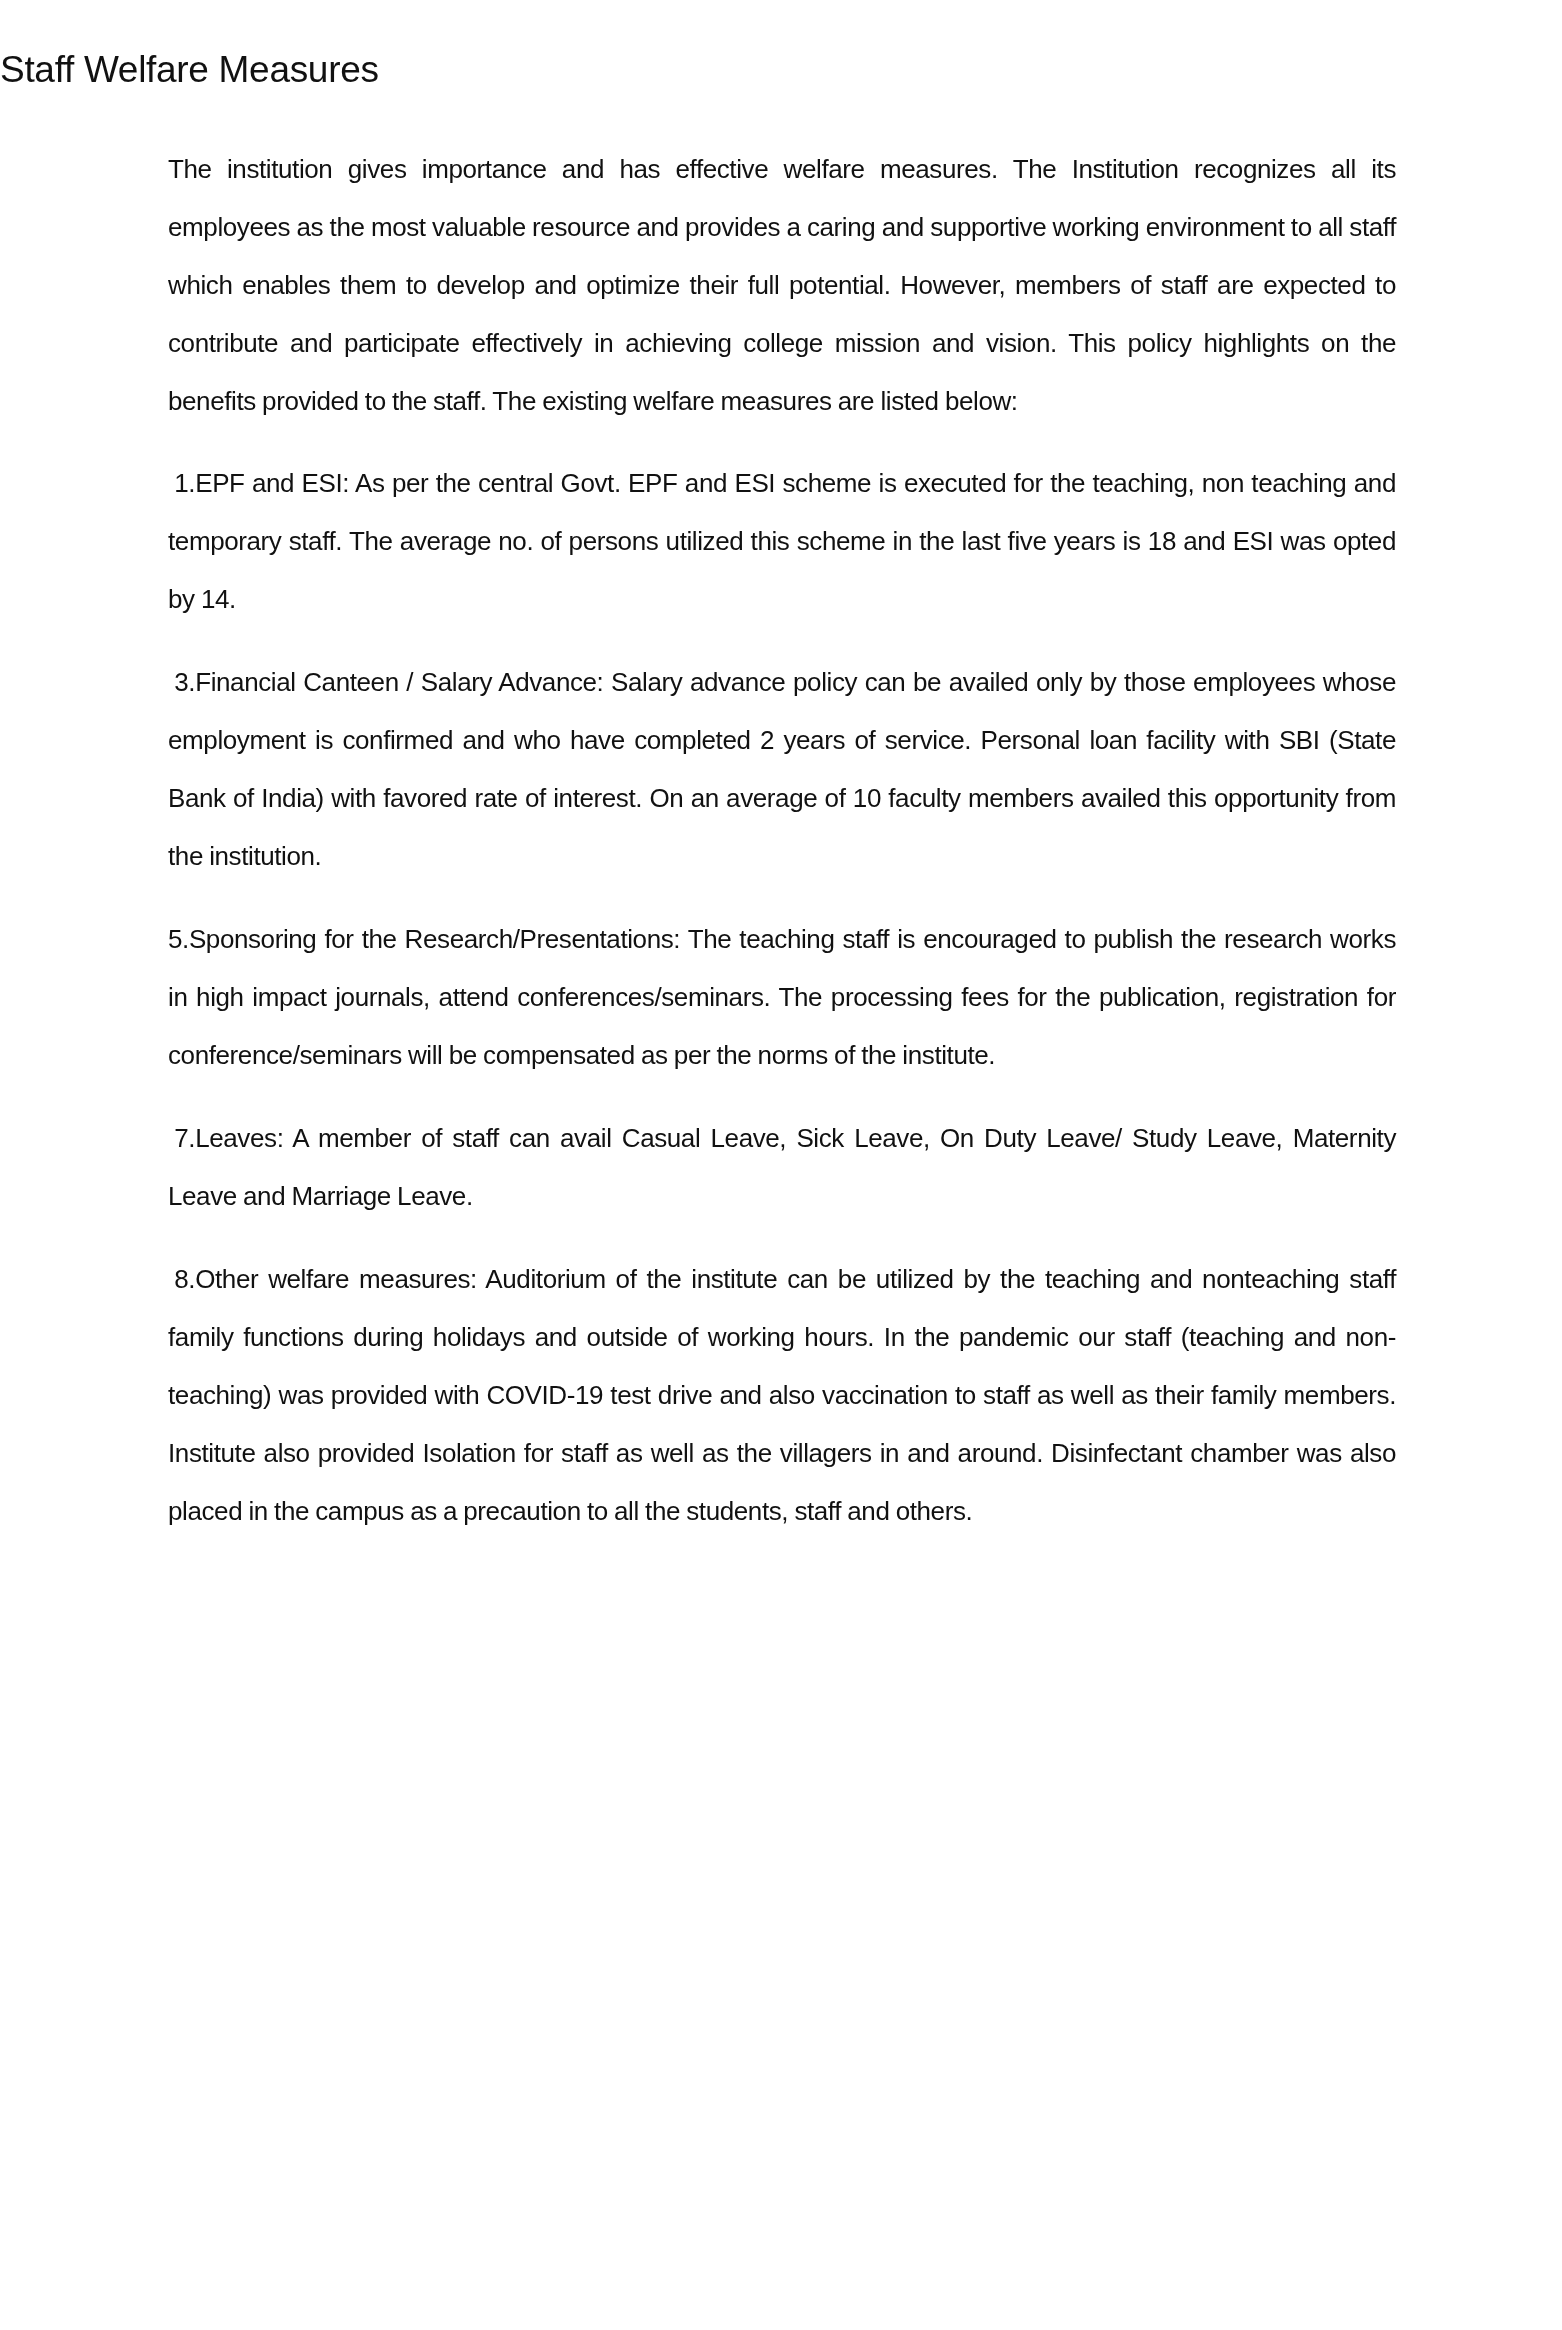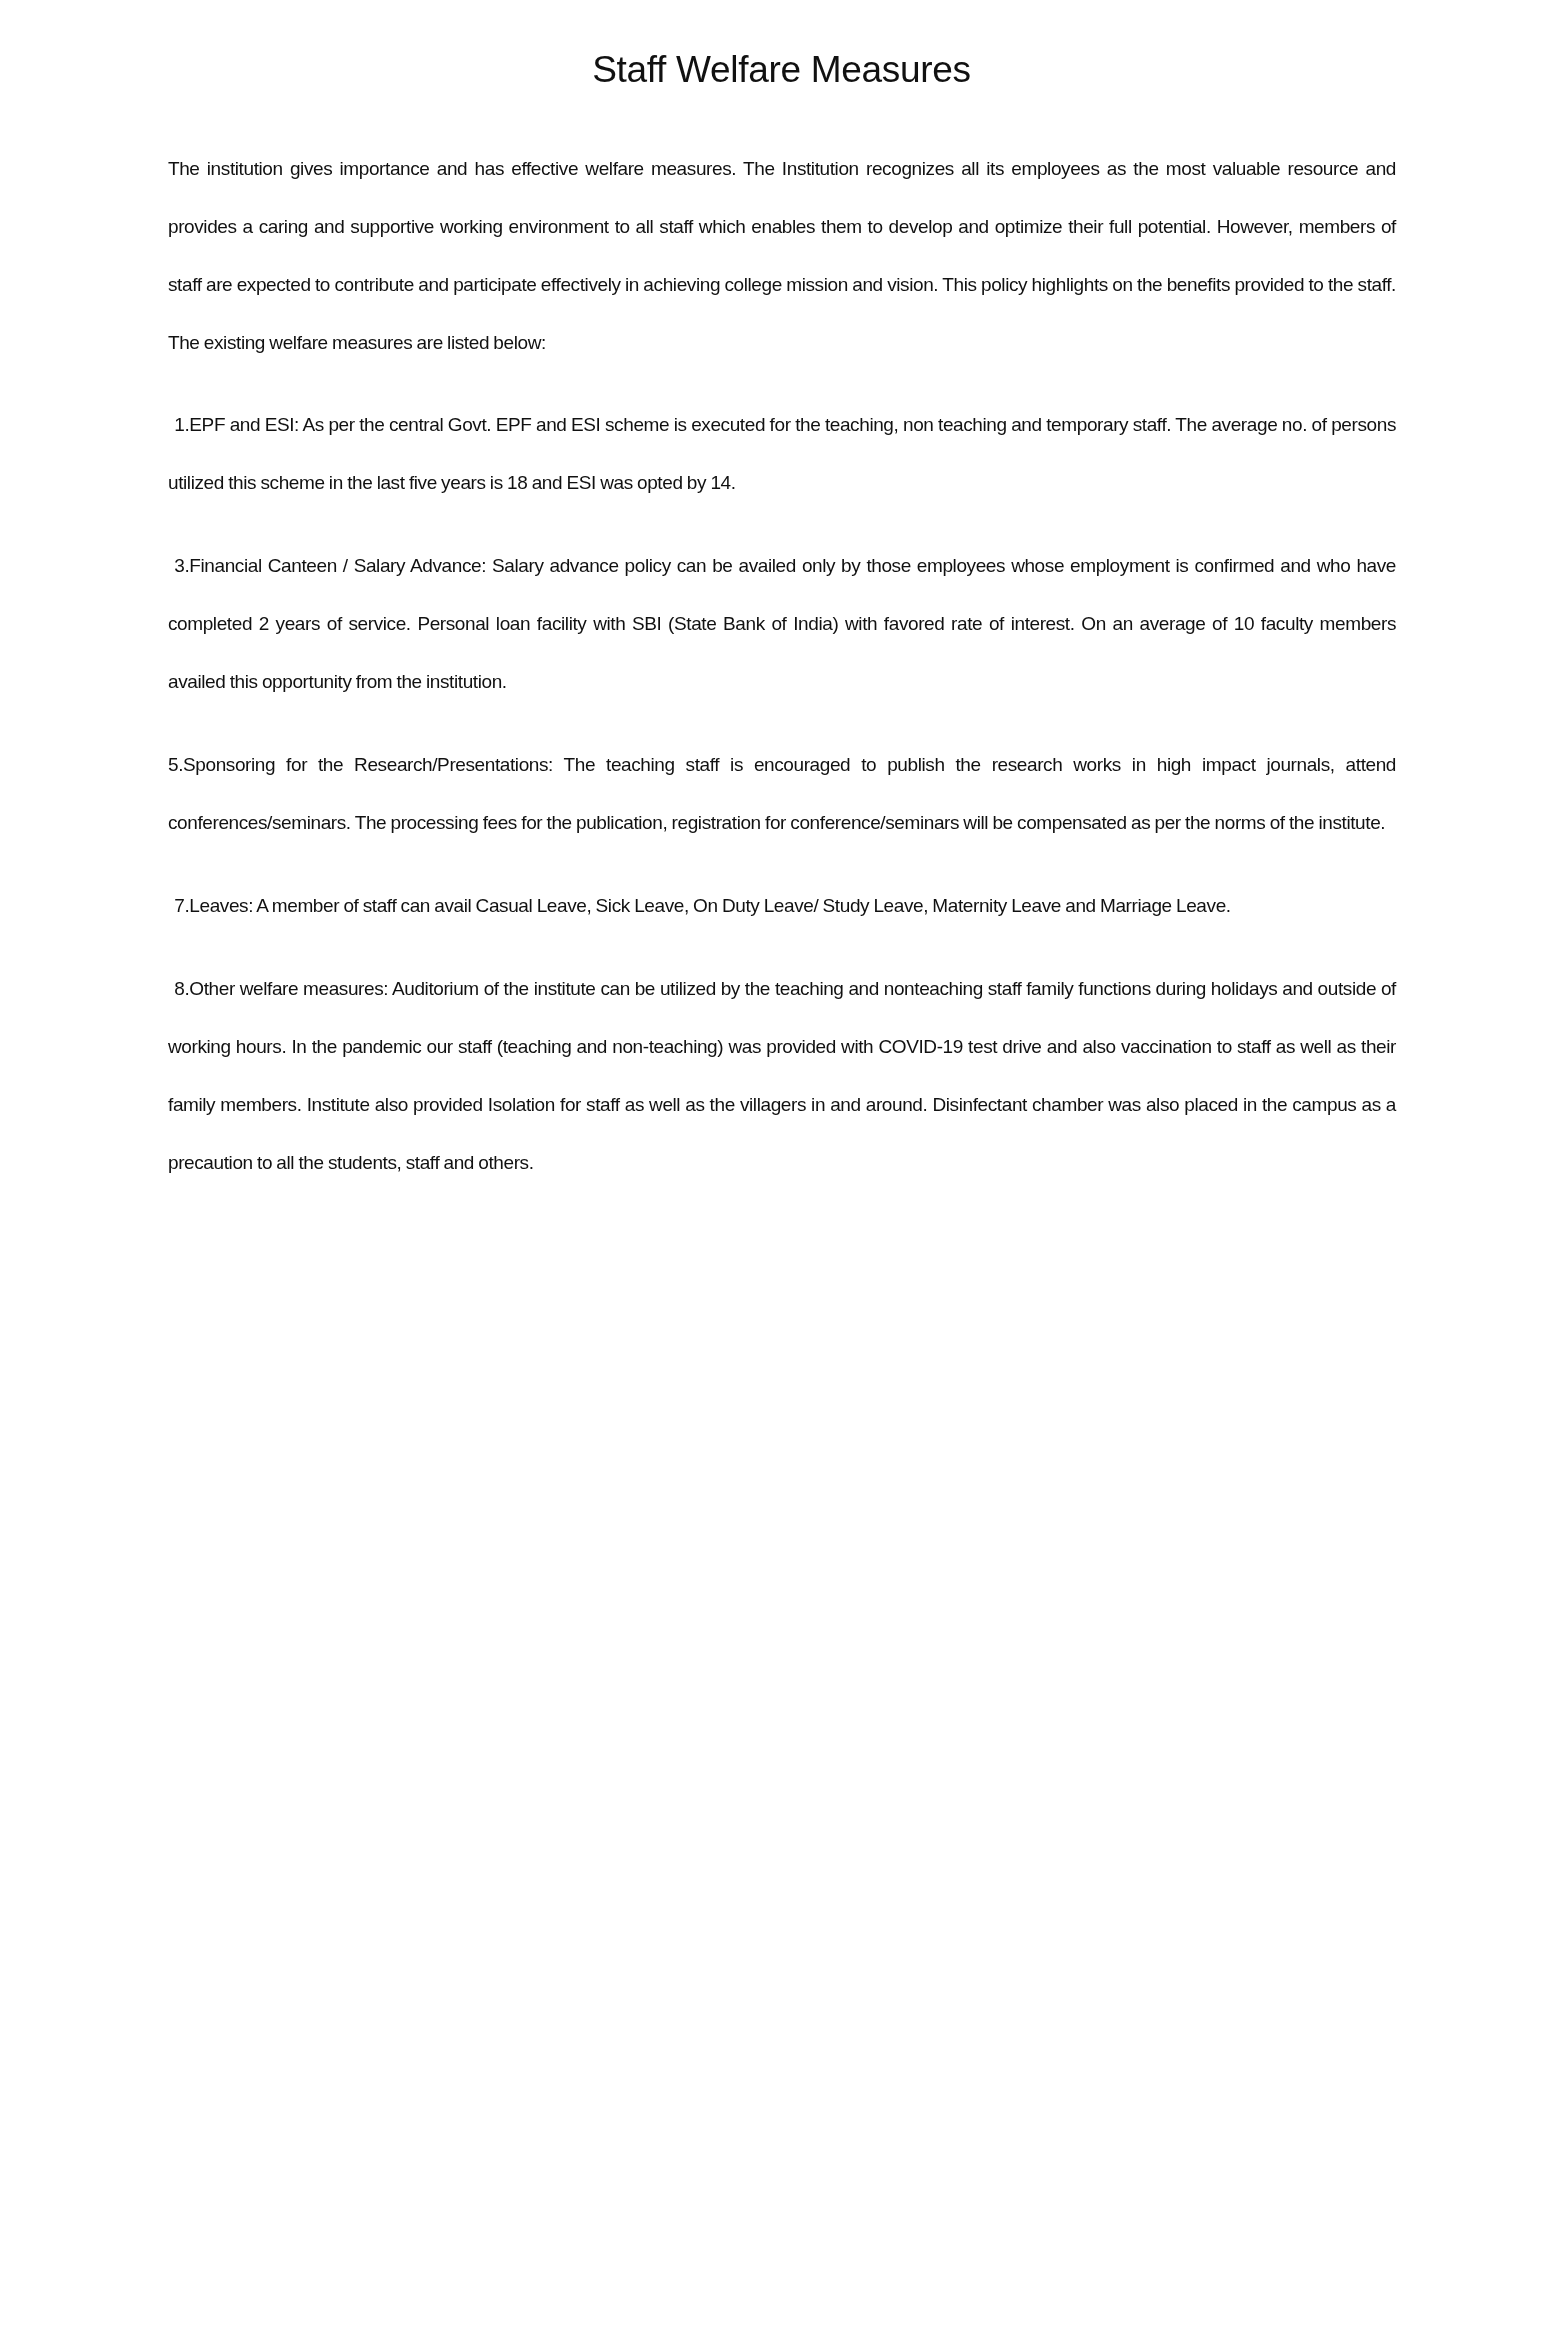--- a/index.html
+++ b/index.html
@@ -20,36 +20,35 @@
     left: 0; top: 0;
     width: 1563px;
     height: 2330px;
     background: #ffffff;
   }
   .title {
     position: absolute;
     left: 0;
     width: 1563px;
     top: 45px;
-    text-align: center;
     font-size: 37px;
     line-height: 50px;
     font-weight: normal;
     margin: 0;
     letter-spacing: -0.3px;
   }
   .body {
     position: absolute;
     left: 168px;
     top: 140px;
     width: 1228px;
   }
   .para {
     margin: 0 0 25px 0;
-    font-size: 19px;
+    font-size: 26px;
     line-height: 58px;
     text-align: justify;
     letter-spacing: -0.4px;
     word-spacing: -0.6px;
   }
   .para.intro {
     margin-bottom: 24px;
   }
   .para .num {
     padding-left: 6.3px;

